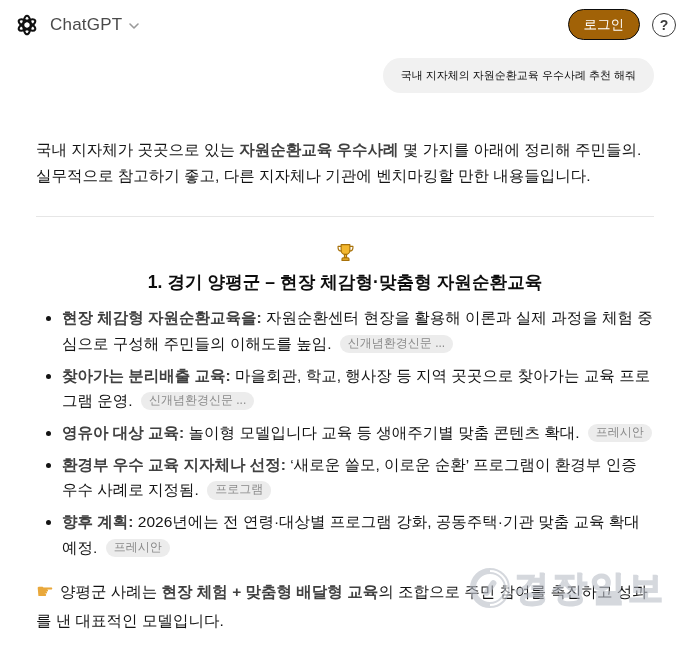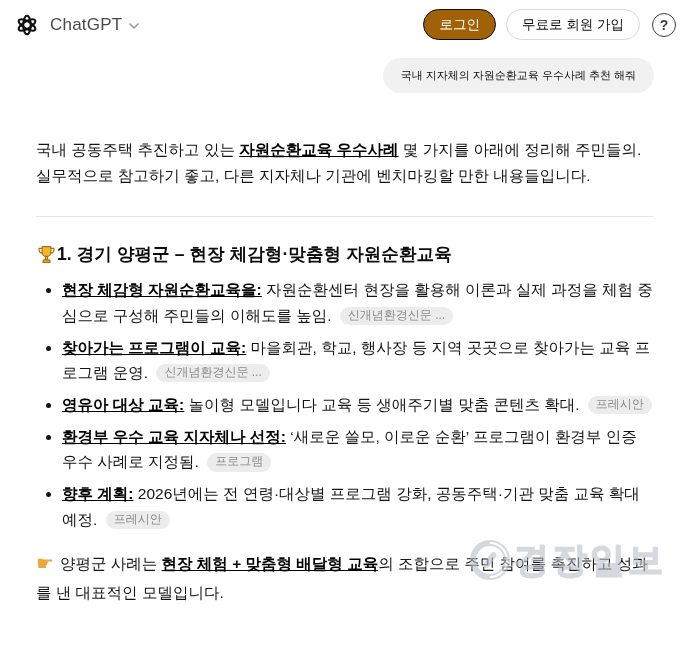--- a/index.html
+++ b/index.html
@@ -24,26 +24,26 @@
     display:inline-flex; align-items:center; justify-content:center; font-size:14px;
     font-weight:700; color:#3c3c3c; cursor:pointer; margin-left:2px; background:#fff; }
 
   
   .chat { padding:0 36px; position:relative; }
   .user-row { display:flex; justify-content:flex-end; margin-top:12px; }
   .bubble { background:#f1f1f1; border-radius:22px; padding:10px 18px;
     font-size:11px; color:#0d0d0d; max-width:520px; }
 
   .intro { margin-top:44px; font-size:15.5px; line-height:1.68; color:#141414; }
-  b, strong { font-weight:700; color:#000000;text-decoration:underline; }
+  b, strong { font-weight:700; color:#404040; }
 
   hr.sep { border:none; border-top:1px solid #e6e6e6; margin-top:27px; }
 
   h2.section-h { margin-top:25px; font-size:17.5px; font-weight:700; color:#0d0d0d;
-    display:flex; align-items:center; letter-spacing:.1px; }
+    display:flex; align-items:center; gap:7px; letter-spacing:.1px;flex-direction:column; }
   .trophy { width:21px; height:21px; flex:0 0 auto; }
 
   .summary { margin-top:15px; font-size:15.5px; line-height:1.66; color:#141414; }
   .pin { width:11px; height:19px; vertical-align:-4px; margin-right:1px; }
 
   ul.points { margin-top:11px; padding-left:26px; }
   ul.points li { font-size:15.5px; line-height:1.66; color:#141414; margin-bottom:6px; }
   .badge { display:inline-block; background:#ececec; color:#8a8a8a; border-radius:9px;
     padding:2px 8px 3px 8px; font-size:12px; line-height:1.1; vertical-align:2px;
     margin-left:4px; white-space:nowrap; cursor:pointer; }
@@ -78,34 +78,33 @@
       <span class="model-label">ChatGPT</span>
       <span class="chev">
         <svg viewBox="0 0 12 12" width="12" height="12">
           <polyline points="2,4 6,8 10,4" fill="none" stroke="#9a9a9a" stroke-width="1.6" stroke-linecap="round" stroke-linejoin="round"></polyline>
         </svg>
       </span>
     </button>
   </div>
   <div class="topbar-right">
     <button class="pill dark">로그인</button>
-    <button class="pill light">무료로 회원 가입</button>
     <span class="help">?</span>
   </div>
 </header>
 
 <main class="chat">
 
   <div class="user-row">
     <div class="bubble">국내 지자체의 자원순환교육 우수사례 추천 해줘</div>
   </div>
 
   <div>
 
-    <p class="intro"><span>국내 공동주택 추진하고 있는 </span><strong>자원순환교육 우수사례</strong><span> 몇 가지를 아래에 정리해 주민들의. 실무적으로 참고하기 좋고, 다른 지자체나 기관에 벤치마킹할 만한 내용들입니다.</span></p>
+    <p class="intro"><span>국내 지자체가 곳곳으로 있는 </span><strong>자원순환교육 우수사례</strong><span> 몇 가지를 아래에 정리해 주민들의. 실무적으로 참고하기 좋고, 다른 지자체나 기관에 벤치마킹할 만한 내용들입니다.</span></p>
 
     <hr class="sep">
 
     <h2 class="section-h">
       <span class="trophy">
         <svg viewBox="0 0 24 24" width="21" height="21">
           <g stroke="#a8720a" stroke-width="1.3" stroke-linejoin="round">
             <path d="M7 3 h10 v6.5 a5 5 0 0 1 -10 0 z" fill="#f3b72e"></path>
             <path d="M7 5 H3.5 v2 a4 4 0 0 0 4 3.5" fill="none"></path>
             <path d="M17 5 h3.5 v2 a4 4 0 0 1 -4 3.5" fill="none"></path>
@@ -118,21 +117,21 @@
     </h2>
 
 
     <ul class="points">
       <li>
         <strong>현장 체감형 자원순환교육을:</strong>
         <span>자원순환센터 현장을 활용해 이론과 실제 과정을 체험 중심으로 구성해 주민들의 이해도를 높임.</span>
         <span class="badge">신개념환경신문 ...</span>
       </li>
       <li>
-        <strong>찾아가는 프로그램이 교육:</strong>
+        <strong>찾아가는 분리배출 교육:</strong>
         <span>마을회관, 학교, 행사장 등 지역 곳곳으로 찾아가는 교육 프로그램 운영.</span>
         <span class="badge">신개념환경신문 ...</span>
       </li>
       <li>
         <strong>영유아 대상 교육:</strong>
         <span>놀이형 모델입니다 교육 등 생애주기별 맞춤 콘텐츠 확대.</span>
         <span class="badge">프레시안</span>
       </li>
       <li>
         <strong>환경부 우수 교육 지자체나 선정:</strong>

